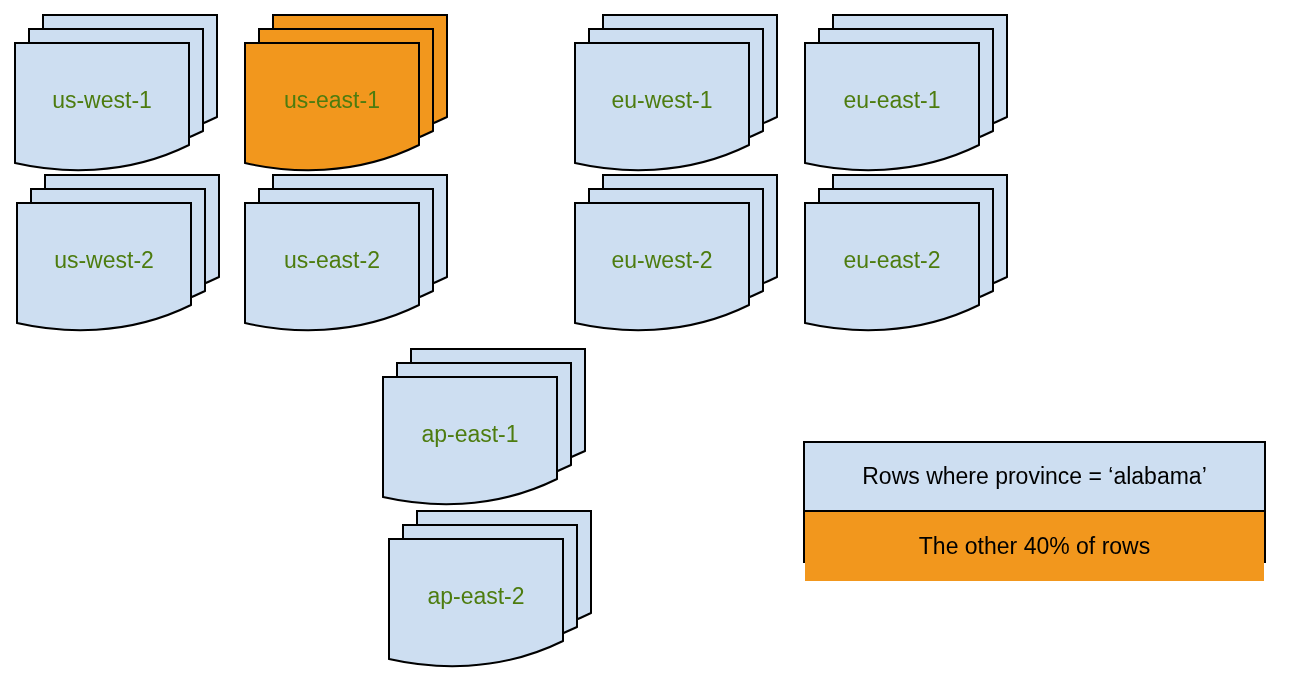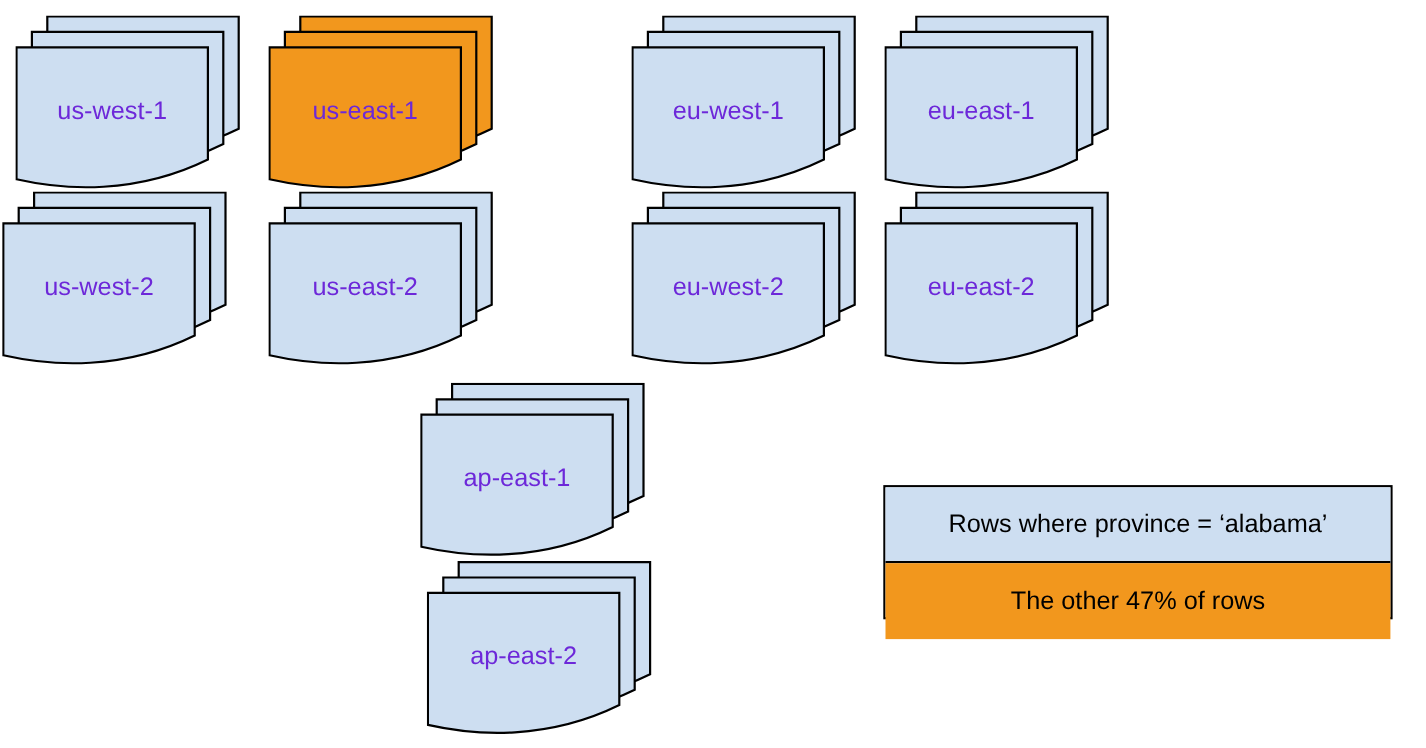--- a/index.html
+++ b/index.html
@@ -32,21 +32,21 @@
   }
   .stack-label {
     position: absolute;
     left: 0;
     top: 70px;
     width: 176px;
     height: 32px;
     line-height: 32px;
     text-align: center;
     font-size: 23px;
-    color: #6d28d9;
+    color: #4d7c0f;
     pointer-events: none;
     white-space: nowrap;
   }
   .legend {
     position: absolute;
     left: 803px;
     top: 441px;
     width: 463px;
     height: 122px;
     border: 2px solid #000000;
@@ -122,21 +122,21 @@
           </g>
           <g transform="translate(14,14)">
             <path class="sheet" d="M1,1 H175 V103 C110,135 45,131 1,121 Z" style="fill:#CDDEF1"></path>
           </g>
           <g transform="translate(0,28)">
             <path class="sheet" d="M1,1 H175 V103 C110,135 45,131 1,121 Z" style="fill:#CDDEF1"></path>
           </g>
         </svg>
         <div class="stack-label">eu-east-1</div>
       </div>
-      <div class="stack" style="left: 2px; top: 174px;">
+      <div class="stack" style="left: 16px; top: 174px;">
         <svg width="206" height="158" viewBox="0 0 206 158">
           <g transform="translate(28,0)">
             <path class="sheet" d="M1,1 H175 V103 C110,135 45,131 1,121 Z" style="fill:#CDDEF1"></path>
           </g>
           <g transform="translate(14,14)">
             <path class="sheet" d="M1,1 H175 V103 C110,135 45,131 1,121 Z" style="fill:#CDDEF1"></path>
           </g>
           <g transform="translate(0,28)">
             <path class="sheet" d="M1,1 H175 V103 C110,135 45,131 1,121 Z" style="fill:#CDDEF1"></path>
           </g>
@@ -213,17 +213,17 @@
         </svg>
         <div class="stack-label">ap-east-2</div>
       </div>
     </div>
 
   <div class="legend">
     <div class="legend-row" style="background: rgb(205, 222, 241);">
       <span>Rows where province = ‘alabama’</span>
     </div>
     <div class="legend-row" style="background: rgb(242, 151, 29);">
-      <span>The other 47% of rows</span>
+      <span>The other 40% of rows</span>
     </div>
   </div>
 
 </div>
 
 </body></html>

